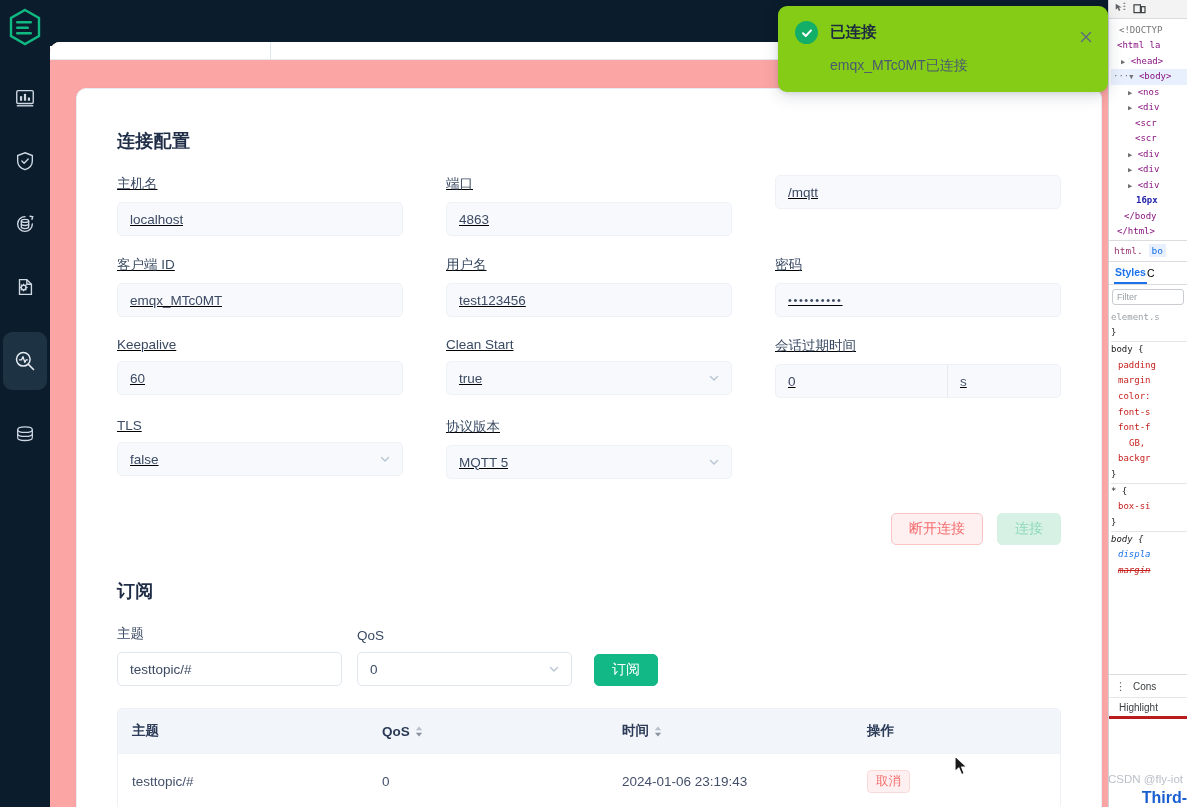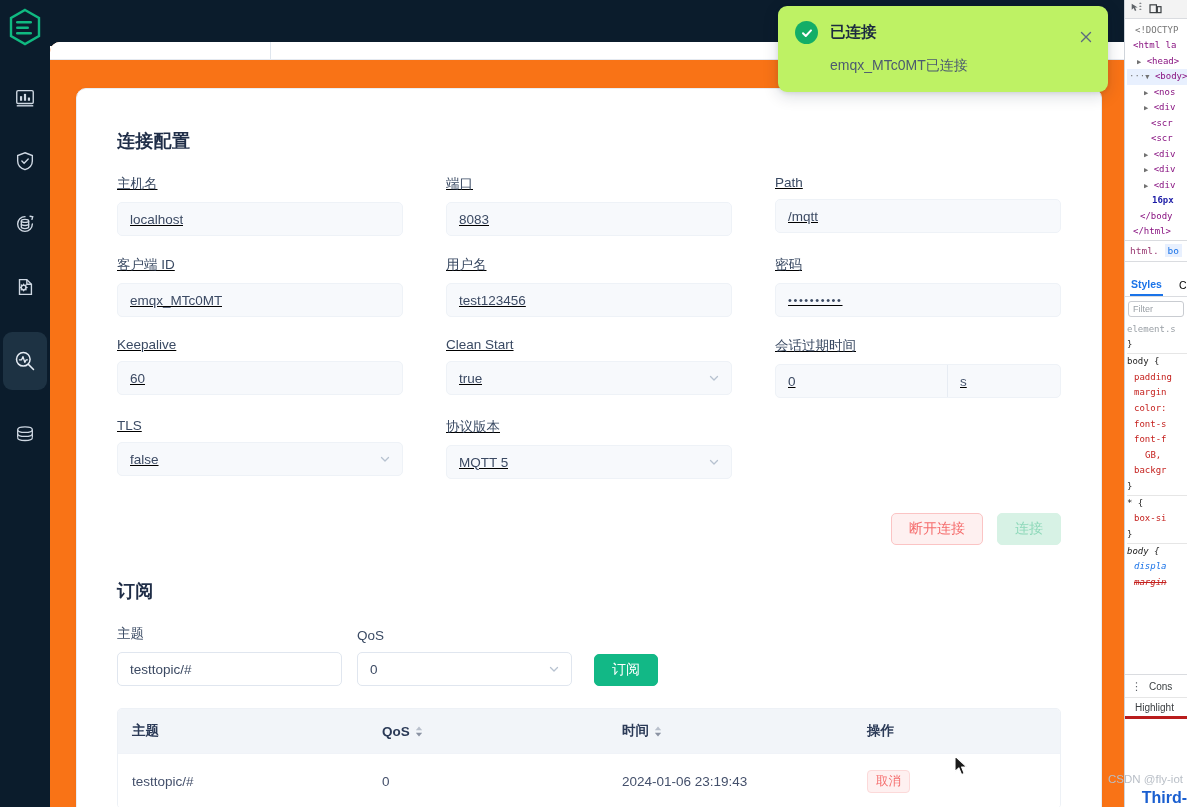--- a/index.html
+++ b/index.html
@@ -33,21 +33,21 @@
   .nav-item svg { display: block; }
 
   
   .dark-band {
     position: absolute; left: 0; top: 0; width: 1124px; height: 46px;
     background: #0b1c2c;
   }
   .app-surface {
     position: absolute; left: 50px; top: 42px;
     width: 1074px; height: 765px;
-    background: #f97316;
+    background: #fca5a5;
     border-top-left-radius: 10px;
     overflow: hidden;
   }
   .tabs-strip {
     position: absolute; left: 0; top: 0; width: 100%; height: 18px;
     border-bottom: 1px solid #e4e9f0;
     background: #fff;
   }
   .tab-stub {
     position: absolute; left: 1px; top: 0; width: 220px; height: 17px;
@@ -179,21 +179,21 @@
   .tag-cancel {
     display: inline-flex; align-items: center; justify-content: center;
     background: #fef0f0; border: 1px solid #fcd9d9; color: #f56c6c;
     border-radius: 4px; height: 23px; padding: 0 8px; font-size: 12.5px;
   }
 
   
   .toast {
     position: absolute; left: 778px; top: 6px;
     width: 330px; min-height: 84px;
-    background: #bef264;
+    background: #84cc16;
     border-radius: 9px;
     box-shadow: 0 4px 16px rgba(12,30,55,0.16), 0 1px 4px rgba(12,30,55,0.10);
     padding: 15px 17px 17px 17px;
     z-index: 40;
   }
   .toast-head { display: flex; align-items: center; gap: 12px; }
   .toast-check {
     width: 23px; height: 23px; border-radius: 50%;
     background: #13ae67; display: flex; align-items: center; justify-content: center;
     flex: 0 0 auto;
@@ -204,21 +204,21 @@
     width: 16px; height: 16px; color: #5b6a80; cursor: pointer;
   }
   .toast-body {
     margin-top: 13px; margin-left: 35px;
     font-size: 14px; color: #4b5a70;
   }
 
   
   .devtools {
     position: absolute; right: 0; top: 0;
-    width: 63px; height: 807px;
+    width: 79px; height: 807px;
     background: #ffffff;
     border-left: 1px solid #cfd4da;
     font-family: "DejaVu Sans Mono", "Liberation Mono", monospace;
     font-size: 9px;
     overflow: hidden;
     z-index: 30;
   }
   .dt-toolbar {
     height: 19px; background: #f3f3f3; border-bottom: 1px solid #dadce0;
     display: flex; align-items: center; gap: 7px; padding-left: 5px;
@@ -235,22 +235,22 @@
   .dt-crumb {
     height: 22px; border-top: 1px solid #dadce0; border-bottom: 1px solid #dadce0;
     display: flex; align-items: center; gap: 6px; padding-left: 5px;
     font-size: 9.5px; background: #fff;
   }
   .crumb-a { color: #9a3b73; }
   .crumb-b { color: #1a73e8; background: #e8f0fe; padding: 1px 3px; }
 
   .dt-tabs {
     height: 23px; border-bottom: 1px solid #dadce0;
-    display: flex; align-items: center; gap: 16px; padding-left: 5px;
-    font-family: "Liberation Sans", sans-serif; font-size: 10.5px; margin-top: 12px;
+    display: flex; align-items: center; gap: 0; padding-left: 5px;
+    font-family: "Liberation Sans", sans-serif; font-size: 10.5px;
   }
   .dt-tab-active { color: #1a73e8; border-bottom: 2px solid #1a73e8; height: 22px; display:flex; align-items:center; padding: 0 1px; font-weight: bold;}
   .dt-filter {
     margin: 4px 3px; height: 16px; border: 1px solid #c9ccd1; border-radius: 3px;
     display: flex; align-items: center; padding-left: 4px;
     color: #9aa0a6; font-size: 9px; font-family: "Liberation Sans", sans-serif;
   }
   .dt-css { padding: 1px 0 0 2px; line-height: 1.74; white-space: nowrap; }
   .css-sel { color: #222; }
   .css-sel-gray { color: #9aa0a6; }
@@ -391,26 +391,25 @@
           <div class="field">
             <label class="field-label">主机名</label>
             <div class="input-box">
               <span class="input-value">localhost</span>
             </div>
           </div>
 
           <div class="field">
             <label class="field-label">端口</label>
             <div class="input-box">
-              <span class="input-value">8083</span>
-            </div>
-          </div>
-
-          <div class="field">
-            <label class="field-label">Path</label>
+              <span class="input-value">4863</span>
+            </div>
+          </div>
+
+          <div class="field">
             <div class="input-box">
               <span class="input-value">/mqtt</span>
             </div>
           </div>
 
           <div class="field">
             <label class="field-label">客户端 ID</label>
             <div class="input-box">
               <span class="input-value">emqx_MTc0MT</span>
             </div>

